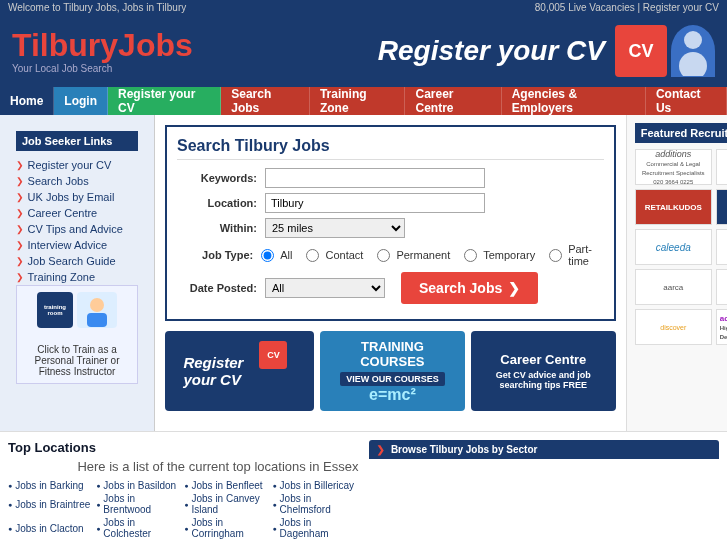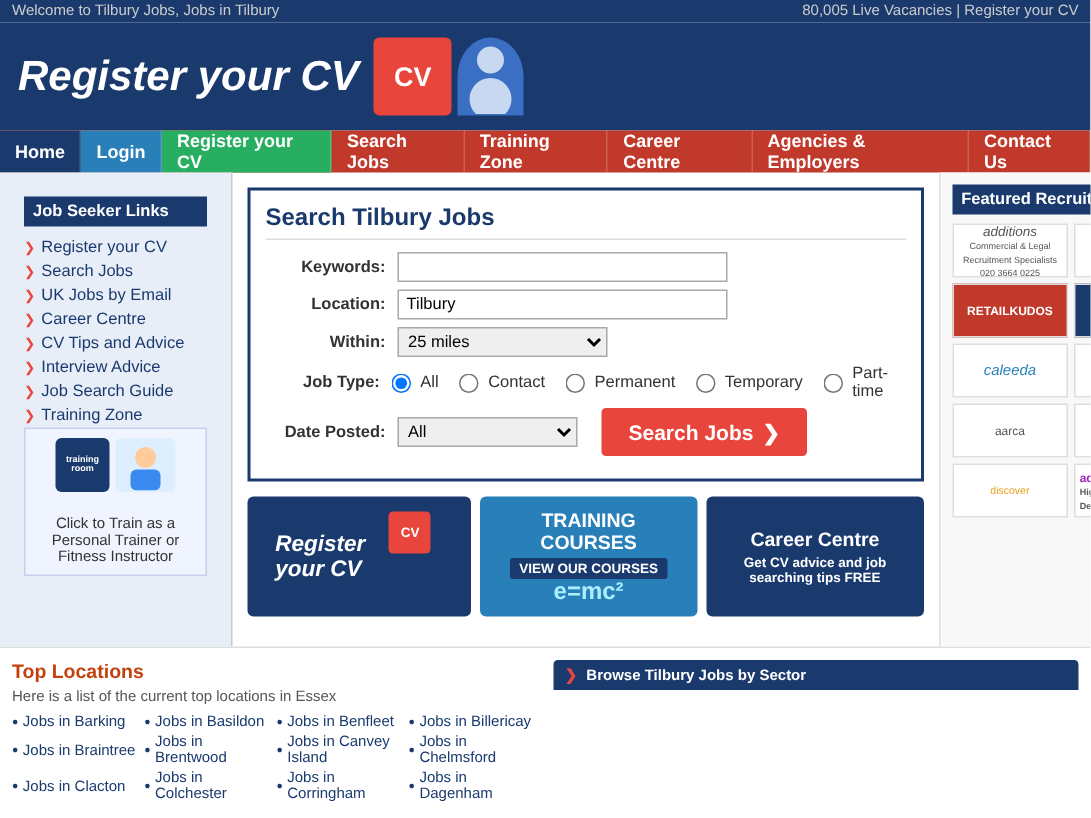--- a/index.html
+++ b/index.html
@@ -63,40 +63,46 @@
     .right-sidebar h3 { background: #1a3a6e; color: white; padding: 4px 6px; font-size: 11px; margin-bottom: 6px; }
     .recruiter-grid { display: grid; grid-template-columns: 1fr 1fr; gap: 4px; }
     .recruiter-item { border: 1px solid #ddd; padding: 3px; display: flex; align-items: center; justify-content: center; height: 36px; background: white; }
     .recruiter-additions { color: #555; font-size: 8px; text-align: center; }
     .recruiter-bewley { background: #27ae60; color: white; font-size: 11px; font-weight: bold; border-radius: 3px; padding: 2px 6px; }
     .recruiter-caleeda { color: #2980b9; font-size: 9px; }
 
     
     .bottom { display: flex; gap: 0; padding: 8px; }
     .top-locations { flex: 1; padding-right: 10px; }
-    .top-locations h3 { color: #c2410c; font-size: 13px; font-weight: bold; margin-bottom: 4px; }
-    .top-locations p { font-size: 10px; color: #555; margin-bottom: 6px; }
+    .top-locations h3 { color: #0f172a; font-size: 13px; font-weight: bold; margin-bottom: 4px; }
+    .top-locations p { font-size: 13px; color: #555; margin-bottom: 6px; text-align: right; }
     .locations-grid { display: grid; grid-template-columns: repeat(4, 1fr); gap: 2px; }
     .locations-grid a { color: #1a3a6e; text-decoration: none; font-size: 10px; display: flex; align-items: center; gap: 3px; }
     .locations-grid a::before { content: '●'; color: #1a3a6e; font-size: 7px; }
     .browse-sector { flex: 1; }
     .browse-sector-header { background: #1a3a6e; color: white; padding: 4px 8px; font-size: 10px; font-weight: bold; display: flex; align-items: center; gap: 6px; margin-bottom: 6px; border-radius: 3px 3px 0 0; }
     .browse-sector-header::before { content: '❯'; color: #e8453c; }
 
     .training-room-box { background: #f0f4ff; border: 1px solid #cce; padding: 6px; text-align: center; margin-bottom: 8px; }
   </style>
 </head>
 <body>
 
 <div class="top-bar">
   <span>Welcome to Tilbury Jobs, Jobs in Tilbury</span>
   <span>80,005 Live Vacancies | Register your CV</span>
 </div>
 
 <div class="header">
+  <div class="logo">
+    <div class="logo-title">
+      <span>Tilbury</span><span style="color:#e8453c">Jobs</span>
+    </div>
+    <div class="logo-subtitle">Your Local Job Search</div>
+  </div>
   <div class="register-cv-banner">
     <div class="rcv-text">Register your CV</div>
     <div style="display:flex;align-items:center;gap:4px;">
       <div class="cv-icon"></div>
       <div style="width:44px;height:52px;background:#3a6fc4;border-radius:50% 50% 0 0;display:flex;align-items:center;justify-content:center;overflow:hidden;">
         <svg width="36" height="50" viewBox="0 0 36 50">
           <circle cx="18" cy="14" r="9" fill="#c8d8f0"></circle>
           <ellipse cx="18" cy="40" rx="14" ry="14" fill="#c8d8f0"></ellipse>
         </svg>
       </div>

